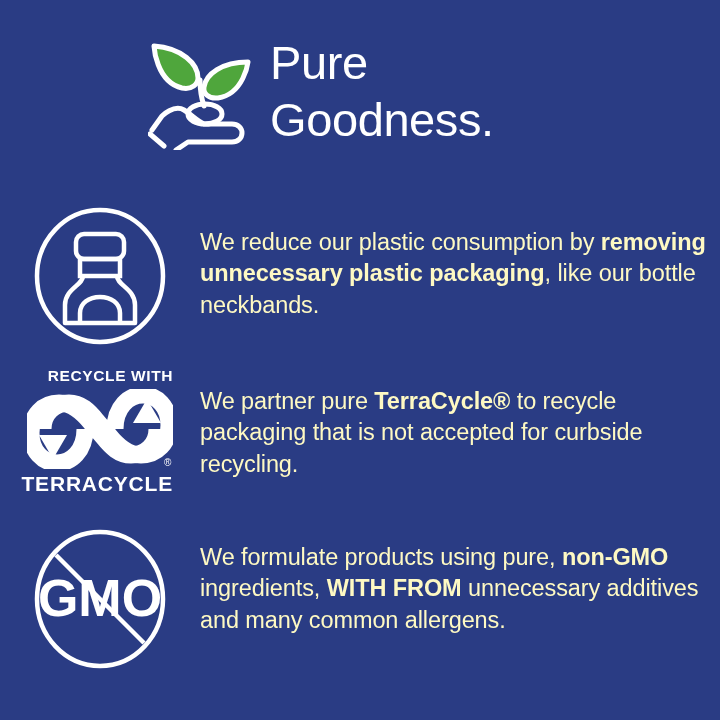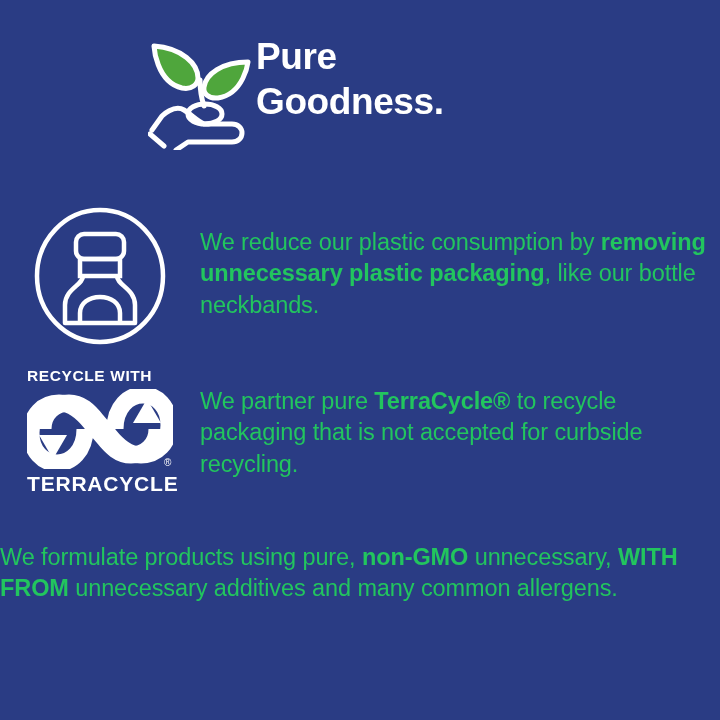--- a/index.html
+++ b/index.html
@@ -24,65 +24,66 @@
     width:470px; height:130px;
     display:flex;
     align-items:flex-start;
   }
   .header-logo {
     width:108px; height:112px;
     flex:0 0 108px;
     margin-top:4px;
   }
   .header-title {
+    margin-left:14px;
     color:#ffffff;
-    font-size:37px;
-    font-weight:bold;
+    font-size:47px;
+    font-weight:normal;
     line-height:1.22;
     letter-spacing:-0.4px;
     white-space:pre-line;
   }
 
   
   .row {
     position:absolute;
     left:0;
     width:720px;
     display:flex;
     align-items:flex-start;
   }
   .row-icon {
     flex:0 0 200px;
     display:flex;
     justify-content:center;
     align-items:flex-start;
   }
   .row-text {
-    color:#22c55e;
+    color:#fef9c3;
     font-size:23.5px;
     line-height:1.33;
     letter-spacing:-0.1px;
     padding-top:2px;
   }
   .row-text b { font-weight:bold; }
 
   #row-bottle   { top:205px; }
   #row-terra    { top:368px; }
   #row-gmo      { top:528px; }
 
   #row-bottle .row-text { padding-top:22px; }
   #row-terra  .row-text { padding-top:18px; }
   #row-gmo    .row-text { padding-top:14px; }
 
   
   .tc-badge {
     width:146px;
     display:flex;
     flex-direction:column;
-    align-items:flex-start;
+    align-items:flex-end;
   }
   .tc-top {
     color:#ffffff;
     font-size:15.5px;
     font-weight:bold;
     letter-spacing:0.6px;
     line-height:1;
     margin-bottom:5px;
   }
   .tc-mark { width:146px; height:80px; display:block; }
@@ -159,16 +160,23 @@
           <text x="137" y="77" fill="#ffffff" font-size="10" font-family="Liberation Sans, sans-serif">®</text>
         </svg>
 
         <div class="tc-bottom">TERRACYCLE</div>
       </div>
     </div>
     <div class="row-text"><span>We partner pure </span><b>TerraCycle®</b><span> to recycle packaging that is not accepted for curbside recycling.</span></div>
   </div>
 
   <div class="row" id="row-gmo">
-    <div class="row-text"><span>We formulate products using pure, </span><b>non-GMO</b><span> unnecessary, </span><b>WITH FROM</b><span> unnecessary additives and many common allergens.</span></div>
+    <div class="row-icon">
+      <svg width="140" height="142" viewBox="0 0 140 142">
+        <ellipse cx="70" cy="71" rx="63" ry="67" fill="none" stroke="#ffffff" stroke-width="4.5"></ellipse>
+        <line x1="26" y1="27" x2="114" y2="115" stroke="#ffffff" stroke-width="4.5"></line>
+        <text x="70" y="88" fill="#ffffff" font-size="52" font-weight="bold" text-anchor="middle" font-family="Liberation Sans, sans-serif">GMO</text>
+      </svg>
+    </div>
+    <div class="row-text"><span>We formulate products using pure, </span><b>non-GMO</b><span> ingredients, </span><b>WITH FROM</b><span> unnecessary additives and many common allergens.</span></div>
   </div>
 
 </div>
 
 </body></html>

